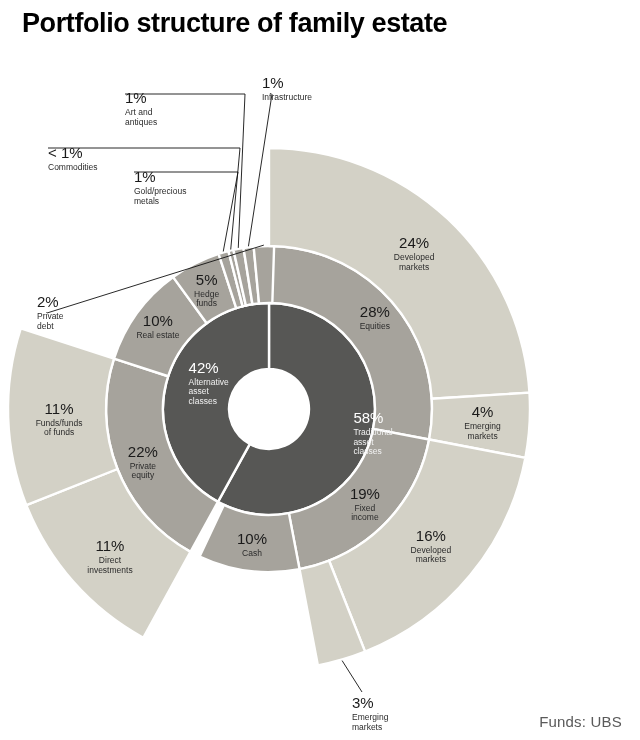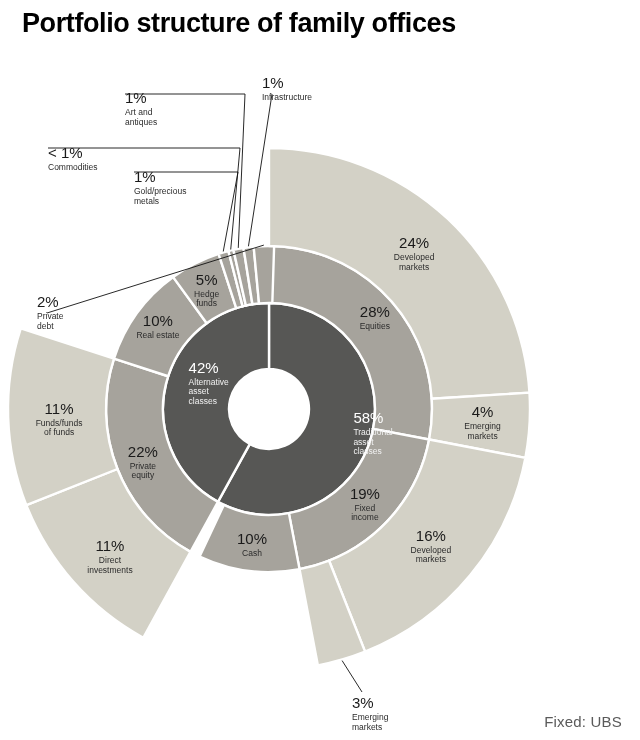--- a/index.html
+++ b/index.html
@@ -45,21 +45,21 @@
   .lbl-sub { font-size: 8.5px; fill: #2b2b2b; }
   .lbl-pct-light { font-size: 15px; fill: #ffffff; }
   .lbl-sub-light { font-size: 8.5px; fill: #f2f2f2; }
   .leader { stroke: #111111; stroke-width: 0.9; fill: none; }
 </style>
 </head>
 <body>
 
 <div id="figure">
 
-  <div class="chart-title">Portfolio structure of family offices</div>
+  <div class="chart-title">Portfolio structure of family estate</div>
 
   <svg id="sunburst" width="640" height="740" viewBox="0 0 640 740" aria-label="sunburst chart">
     <g id="arcs">
         <path d="M 269 303 A 106 106 0 1 1 217.9341105452182 501.8885080846496 L 249.7298530359314 444.05226720175455 A 40 40 0 1 0 269 369 Z" fill="#575755" stroke="#ffffff" stroke-width="2.4" stroke-linejoin="round"></path>
         <path d="M 217.9341105452182 501.8885080846496 A 106 106 0 0 1 269 303 L 269 369 A 40 40 0 0 0 249.7298530359314 444.05226720175455 Z" fill="#575755" stroke="#ffffff" stroke-width="2.4" stroke-linejoin="round"></path>
         <path d="M 269 246 A 163 163 0 0 1 429.1128218687762 439.54315427747315 L 373.122448577241 428.8624193460868 A 106 106 0 0 0 269 303 Z" fill="#a6a39c" stroke="#ffffff" stroke-width="2.4" stroke-linejoin="round"></path>
         <path d="M 429.1128218687762 439.54315427747315 A 163 163 0 0 1 299.5431542774731 569.1128218687762 L 288.8624193460868 513.122448577241 A 106 106 0 0 0 373.122448577241 428.8624193460868 Z" fill="#a6a39c" stroke="#ffffff" stroke-width="2.4" stroke-linejoin="round"></path>
         <path d="M 299.5431542774731 569.1128218687762 A 163 163 0 0 1 199.59797547489313 556.4868095519612 L 223.86739509410228 504.9116675613981 A 106 106 0 0 0 288.8624193460868 513.122448577241 Z" fill="#a6a39c" stroke="#ffffff" stroke-width="2.4" stroke-linejoin="round"></path>
         <path d="M 190.47415112142045 551.8379888471497 A 163 163 0 0 1 113.97778784388998 358.63022991688354 L 168.1880092727137 376.24419859625556 A 106 106 0 0 0 217.9341105452182 501.8885080846496 Z" fill="#a6a39c" stroke="#ffffff" stroke-width="2.4" stroke-linejoin="round"></path>
         <path d="M 113.97778784388998 358.63022991688354 A 163 163 0 0 1 173.19100387632687 277.1302299168836 L 206.69476325699785 323.2441985962556 A 106 106 0 0 0 168.1880092727137 376.24419859625556 Z" fill="#a6a39c" stroke="#ffffff" stroke-width="2.4" stroke-linejoin="round"></path>
@@ -173,14 +173,14 @@
         </g>
         <g>
           <path d="M 362 692 L 342.09566978227804 660.5969456473591" class="leader"></path>
           <text x="352" y="708" text-anchor="start" class="lbl-pct">3%</text>
           <text x="352" y="720" text-anchor="start" class="lbl-sub">Emerging</text>
           <text x="352" y="729.5" text-anchor="start" class="lbl-sub">markets</text>
         </g>
       </g>
   </svg>
 
-  <div class="source-note">Fixed: UBS</div>
+  <div class="source-note">Funds: UBS</div>
 </div>
 
 </body></html>

